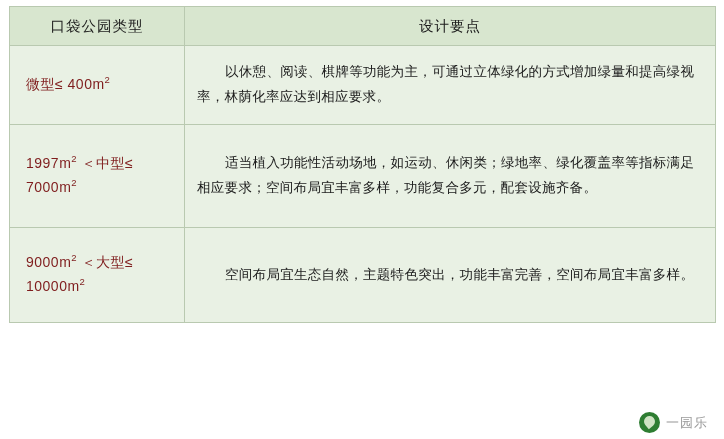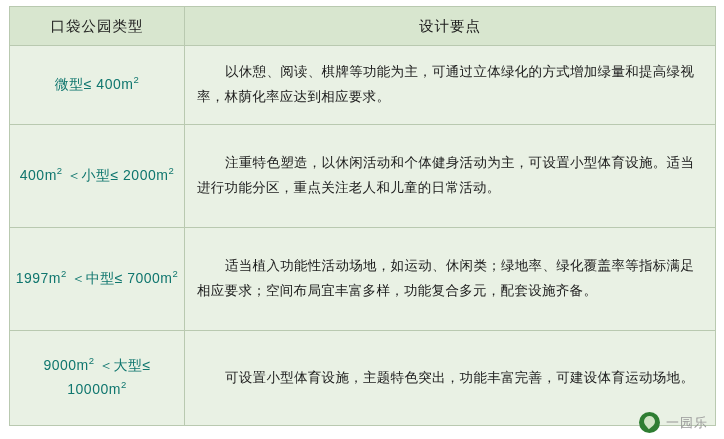--- a/index.html
+++ b/index.html
@@ -37,24 +37,24 @@
   table.spec-table thead th {
     background: #d8e6cf;
     font-size: 14.5px;
     font-weight: normal;
     color: #1b1b1b;
     text-align: center;
     height: 36px;
     letter-spacing: 1px;
   }
   td.type-cell {
-    text-align: center;
+    text-align: left;
     font-size: 14px;
-    color: #0f766e;
-    padding: 8px 4px;
+    color: #7f1d1d;
+    padding: 8px 16px;
     line-height: 1.7;
     letter-spacing: 0.5px;
   }
   td.desc-cell {
     text-align: left;
     font-size: 13.5px;
     color: #1b1b1b;
     padding: 10px 12px 10px 12px;
     line-height: 1.85;
     text-indent: 28px;
@@ -121,33 +121,29 @@
         <th>设计要点</th>
       </tr>
     </thead>
     <tbody>
 
       <tr class="r1">
         <td class="type-cell"><span>微型≤ 400m</span><sup>2</sup></td>
         <td class="desc-cell">以休憩、阅读、棋牌等功能为主，可通过立体绿化的方式增加绿量和提高绿视率，林荫化率应达到相应要求。</td>
       </tr>
 
-      <tr class="r2">
-        <td class="type-cell"><span>400m</span><sup>2</sup><span> ＜小型≤ 2000m</span><sup>2</sup></td>
-        <td class="desc-cell">注重特色塑造，以休闲活动和个体健身活动为主，可设置小型体育设施。适当进行功能分区，重点关注老人和儿童的日常活动。</td>
-      </tr>
 
       <tr class="r3">
         <td class="type-cell"><span>1997m</span><sup>2</sup><span> ＜中型≤ 7000m</span><sup>2</sup></td>
         <td class="desc-cell">适当植入功能性活动场地，如运动、休闲类；绿地率、绿化覆盖率等指标满足相应要求；空间布局宜丰富多样，功能复合多元，配套设施齐备。</td>
       </tr>
 
       <tr class="r4">
         <td class="type-cell"><span>9000m</span><sup>2</sup><span> ＜大型≤ 10000m</span><sup>2</sup></td>
-        <td class="desc-cell">可设置小型体育设施，主题特色突出，功能丰富完善，可建设体育运动场地。</td>
+        <td class="desc-cell">空间布局宜生态自然，主题特色突出，功能丰富完善，空间布局宜丰富多样。</td>
       </tr>
 
     </tbody>
   </table>
 
   <div class="watermark">
     <span class="wm-logo"></span>
     <span class="wm-text">一园乐</span>
   </div>
 

